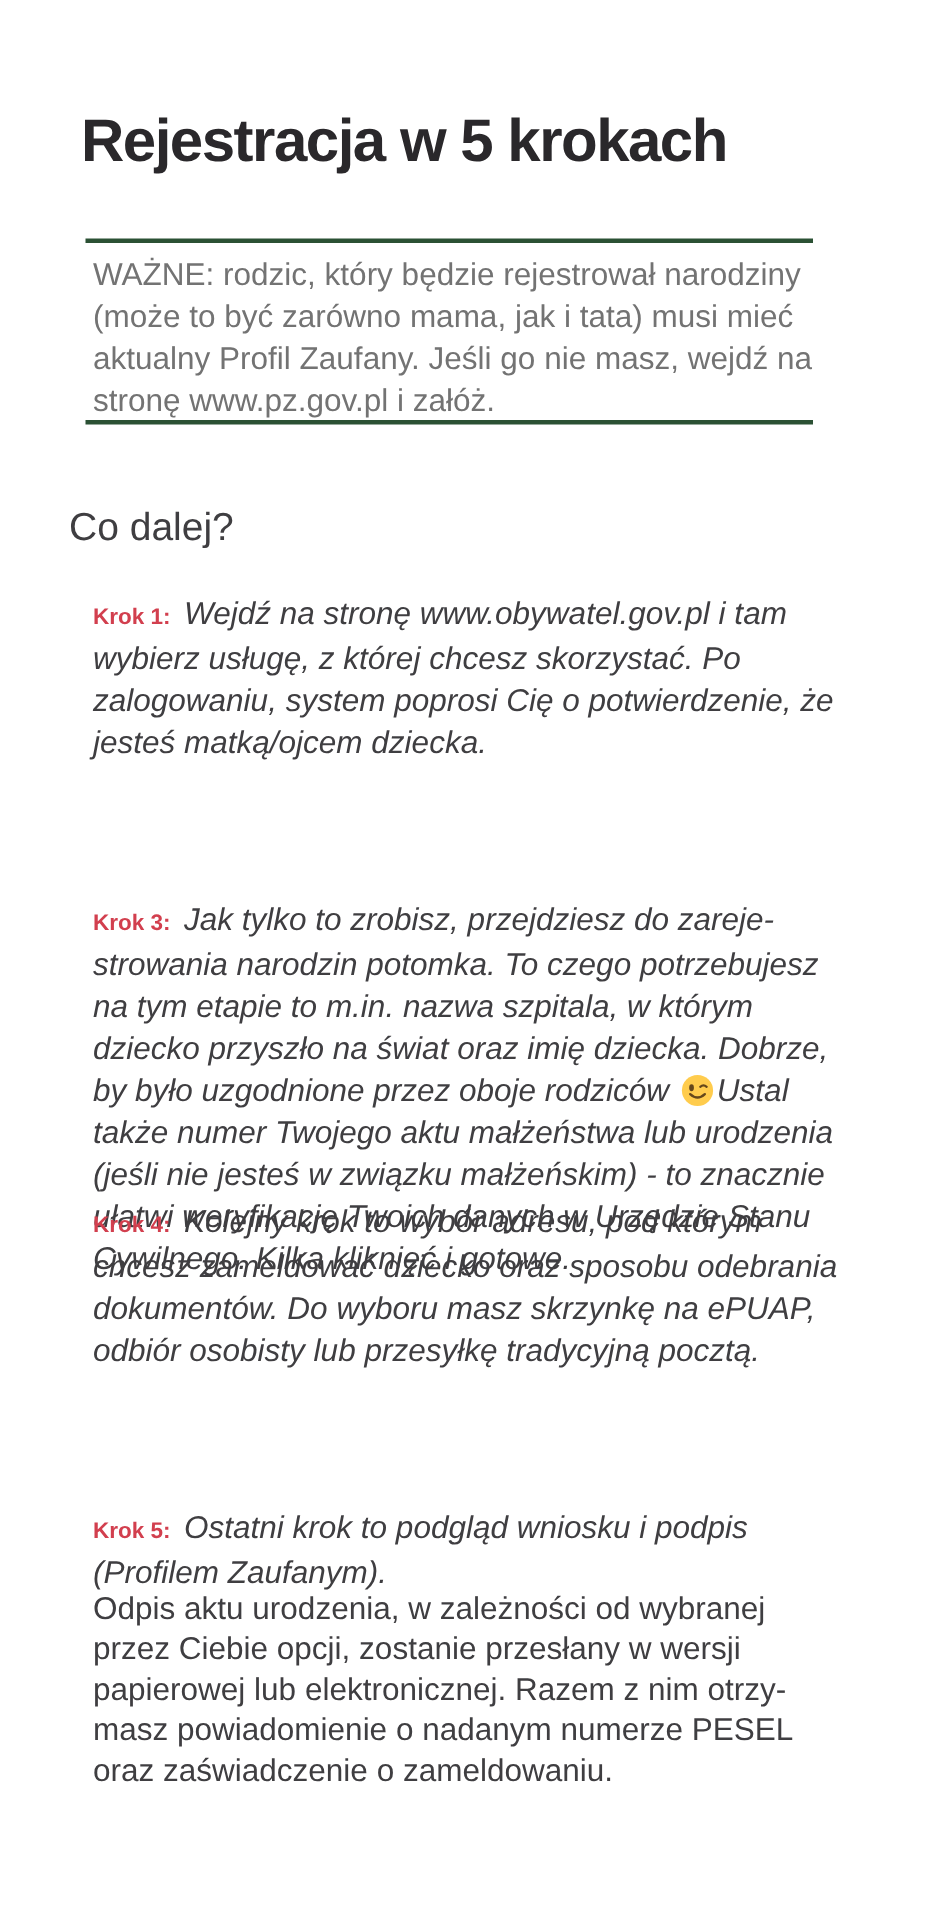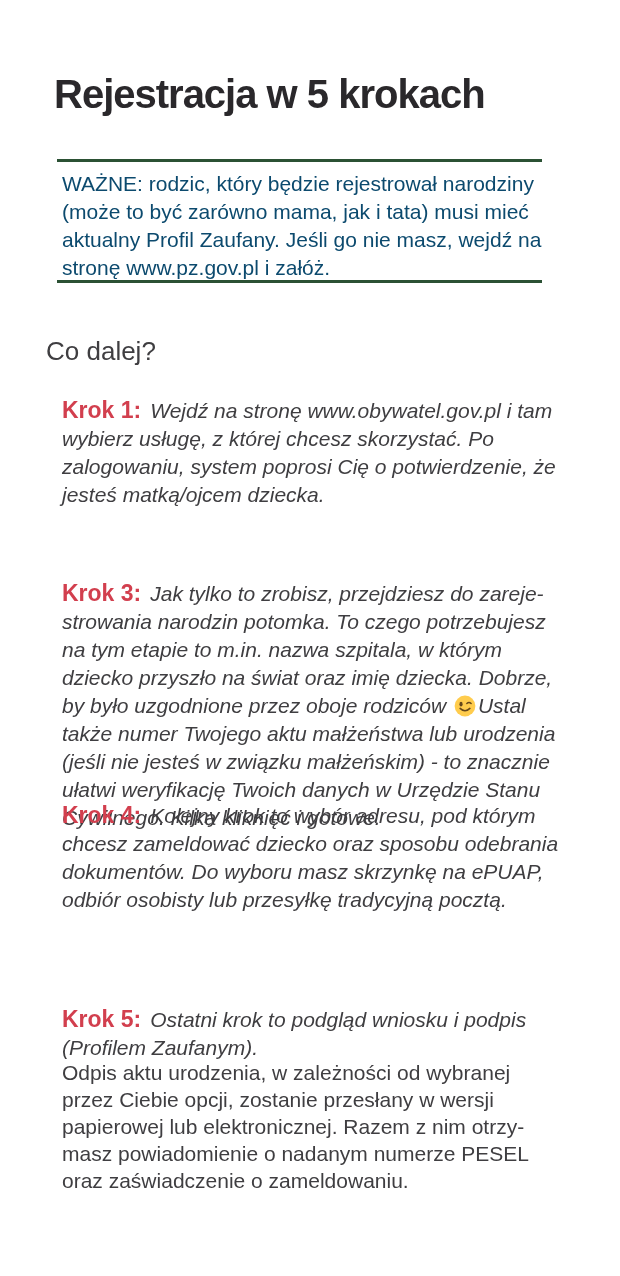--- a/index.html
+++ b/index.html
@@ -31,21 +31,21 @@
   }
   .rule-top    { top: 159px; }
   .rule-bottom { top: 280px; }
   .warning {
     position: absolute;
     left: 62px;
     top: 170px;
     margin: 0;
     font-size: 21px;
     line-height: 28px;
-    color: #0c4a6e;
+    color: #737373;
     white-space: pre;
   }
   .heading {
     position: absolute;
     left: 46px;
     top: 336px;
     margin: 0;
     font-size: 26px;
     font-weight: normal;
     color: #3f3e41;
@@ -57,27 +57,27 @@
     margin: 0;
     font-size: 21px;
     line-height: 28px;
     color: #3f3e41;
     white-space: pre;
   }
   .step { font-style: italic; }
   .step .label {
     font-style: normal;
     font-weight: bold;
-    font-size: 23px;
+    font-size: 15px;
     color: #d23f4e;
     margin-right: 9px;
   }
   .step-1 { top: 396px; }
   .step-2 { top: 530px; }
-  .step-3 { top: 579px; }
+  .step-3 { top: 600px; }
   .step-4 { top: 801px; }
   .step-5 { top: 981px; margin-top: 24px; }
   .closing { top: 1059px; line-height: 27px; }
   .emoji {
     display: inline-block;
     vertical-align: -4px;
     margin: 0 2px;
   }
 </style>
 </head>

